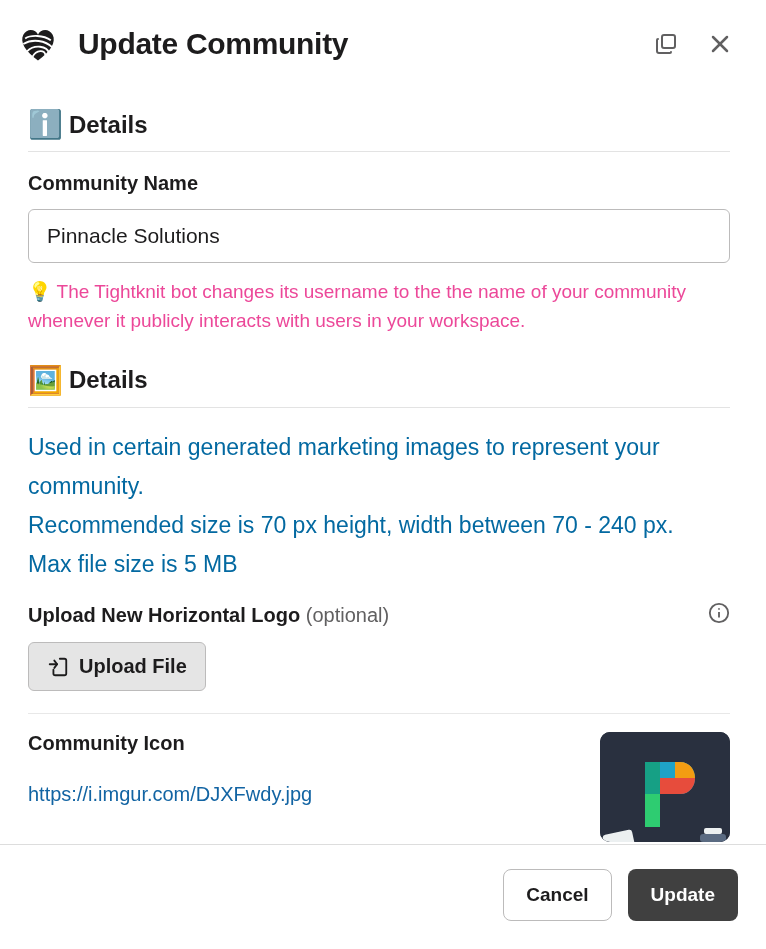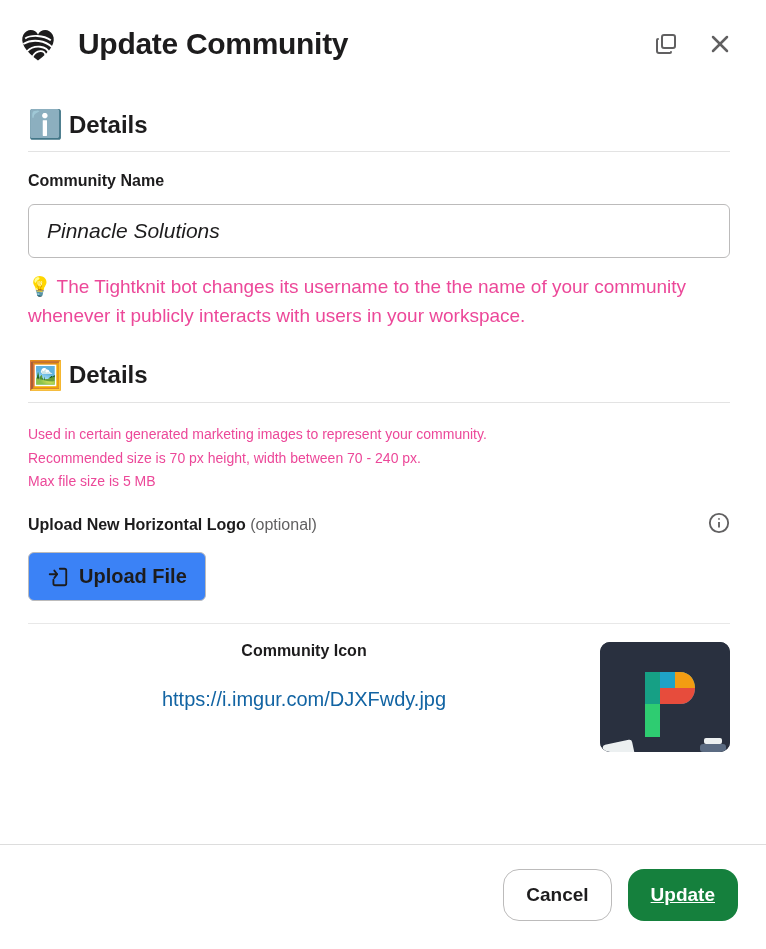--- a/index.html
+++ b/index.html
@@ -71,86 +71,84 @@
   }
   .section-heading .emoji {
     font-size: 28px;
   }
   .divider {
     border: none;
     border-top: 1px solid #e3e3e3;
     margin: 10px 0 20px 0;
   }
   .field-label {
-    font-size: 16px;
+    font-size: 20px;
     font-weight: 700;
     color: #1d1c1d;
     margin-bottom: 14px;
   }
   .field-label .optional {
     font-weight: 400;
     color: #616061;
   }
   .text-input {
     width: 100%;
     font-size: 21px;
     padding: 14px 18px;
     border: 1px solid #bcbbbb;
     border-radius: 6px;
     color: #1d1c1d;
     outline: none;
-    font-style: italic;
   }
   .hint {
     font-size: 19px;
     color: #ec4899;
     margin-top: 14px;
     line-height: 1.55;
   }
   .description {
-    font-size: 14px;
-    color: #ec4899;
+    font-size: 23px;
+    color: #0369a1;
     line-height: 1.7;
     margin-top: 6px;
     margin-bottom: 18px;
   }
   .upload-row {
     display: flex;
     align-items: center;
     justify-content: space-between;
     margin-top: 10px;
   }
   .upload-btn {
     display: inline-flex;
     align-items: center;
     gap: 10px;
     font-size: 20px;
     font-weight: 700;
     padding: 12px 18px;
     border: 1px solid #bcbbbb;
     border-radius: 6px;
-    background: #3b82f6;
+    background: #e5e5e5;
     cursor: pointer;
     color: #1d1c1d;
     margin-top: 14px;
   }
   .info-icon {
     color: #616061;
     cursor: pointer;
   }
   .thin-divider {
     border: none;
     border-top: 1px solid #e8e8e8;
     margin: 22px 0 18px 0;
   }
   .icon-row {
     display: flex;
     justify-content: space-between;
     gap: 20px;
-    text-align: center;
   }
   .icon-left {
     flex: 1;
   }
   .link {
     color: #1264a3;
     font-size: 20px;
     text-decoration: none;
     display: inline-block;
     margin-top: 24px;
@@ -169,33 +167,32 @@
     border-top: 1px solid #ddd;
     padding: 24px 28px 28px 28px;
     display: flex;
     justify-content: flex-end;
     gap: 16px;
   }
   .btn {
     font-size: 19px;
     font-weight: 700;
     padding: 14px 22px;
-    border-radius: 16px;
+    border-radius: 8px;
     cursor: pointer;
     border: 1px solid transparent;
   }
   .btn-secondary {
     background: #fff;
     border: 1px solid #bcbbbb;
     color: #1d1c1d;
   }
   .btn-primary {
-    background: #15803d;
+    background: #404040;
     color: #fff;
-    text-decoration: underline;
   }
   .images-heading {
     margin-top: 28px;
   }
 </style>
 </head>
 <body>
 
 <div class="modal">
 

